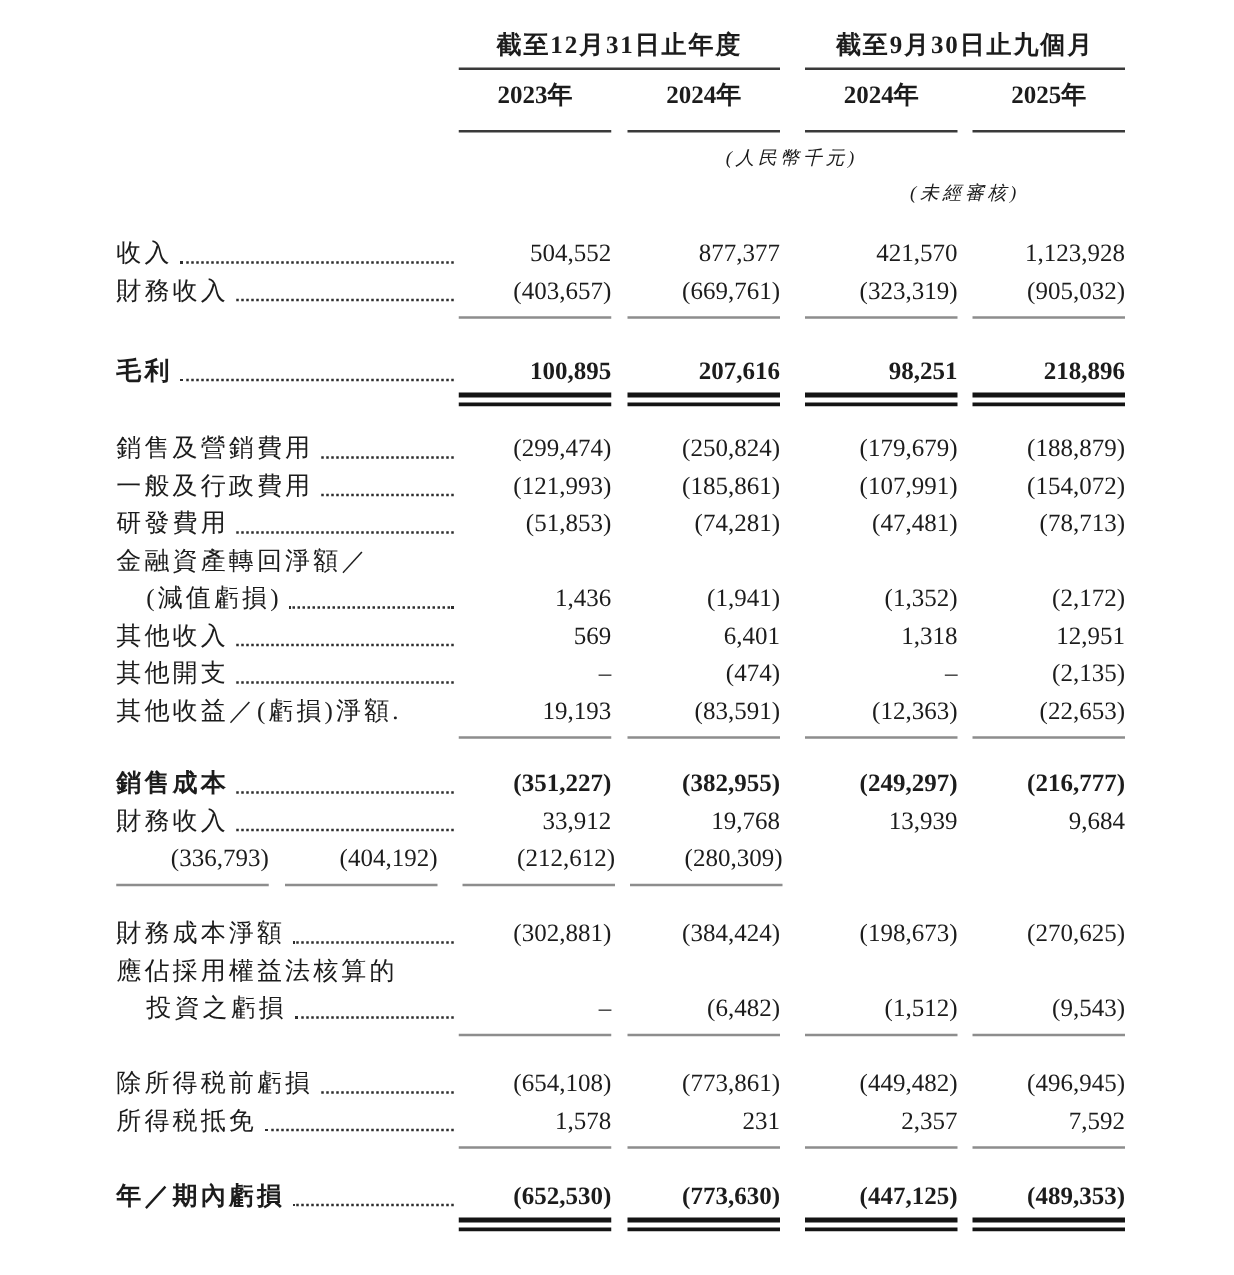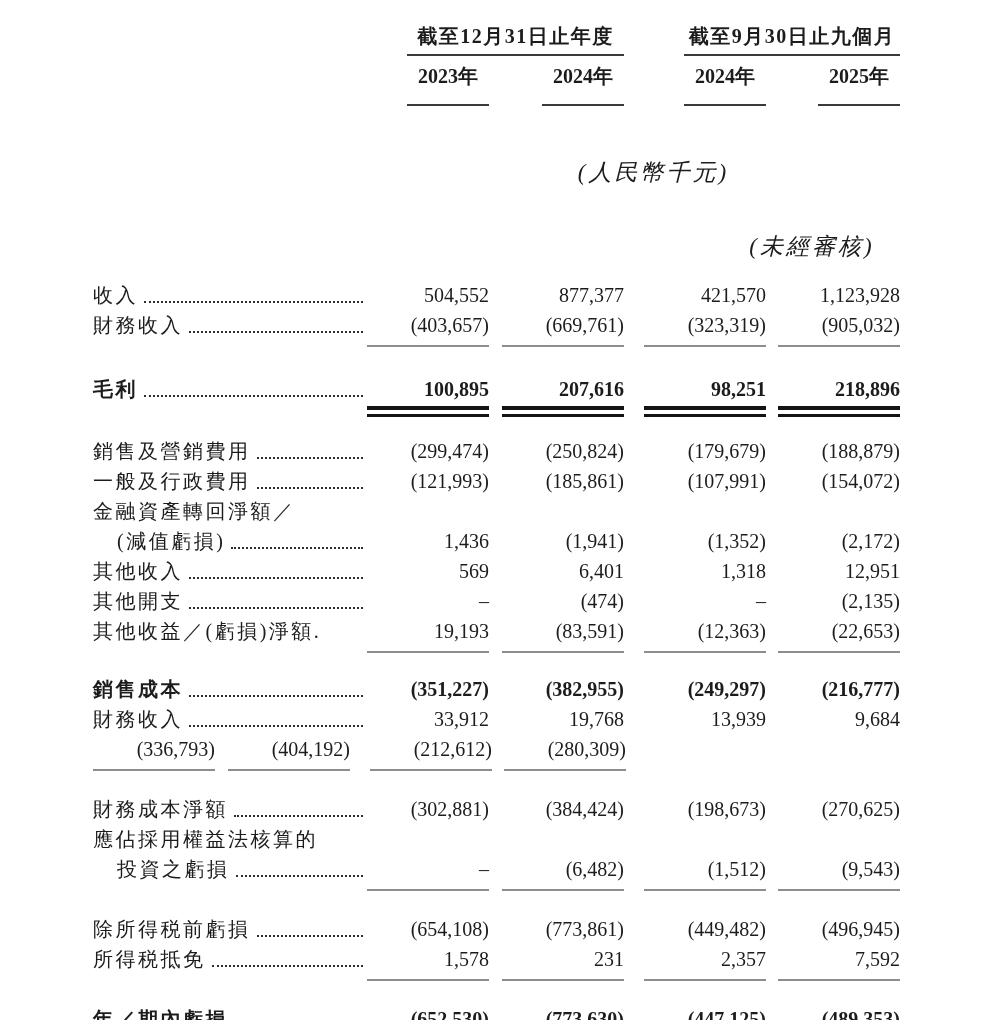--- a/index.html
+++ b/index.html
@@ -13,38 +13,38 @@
   body {
     width: 987px; height: 1020px;
     background: var(--bg);
     color: var(--text);
     font-family: "Liberation Serif", "DejaVu Serif", serif;
     overflow: hidden;
   }
   .sheet { padding: 24px 87px 0 93px; }
 
   
-  .hrow { display: flex; gap: 40px; }
+  .hrow { display: flex; }
   .h-spacer { width: 274px; flex-shrink: 0; }
   .grp {
     text-align: center; font-weight: bold; font-size: 20px;
     letter-spacing: 1.5px; line-height: 24px;
     padding-bottom: 6px; border-bottom: 2px solid var(--head-rule);
     white-space: nowrap;
   }
   .grp1 { width: 257px; }
   .grp2 { width: 256px; margin-left: 20px; }
   .years { margin-top: 8px; }
   .year {
     width: 122px; text-align: center; font-weight: bold; font-size: 20px;
     line-height: 24px; padding-bottom: 16px;
     border-bottom: 2px solid var(--head-rule);
   }
   .y2 { margin-left: 13px; } .y3 { margin-left: 20px; } .y4 { margin-left: 12px; }
-  .note { font-style: italic; font-size: 23px; letter-spacing: 3px; line-height: 26px; white-space: nowrap; margin-top: 46px; }
+  .note { font-style: italic; font-size: 15px; letter-spacing: 3px; line-height: 26px; white-space: nowrap; }
   .unit-row { margin-top: 8px; }
   .unit-cell { width: 533px; text-align: center; }
   .audit-row { margin-top: 2px; }
   .audit-offset { width: 277px; flex-shrink: 0; }
   .audit-cell { width: 256px; text-align: center; }
 
   
   .tbody { margin-top: 20px; }
   .row { display: flex; line-height: 30px; font-size: 20px; }
   .row.bold { font-weight: bold; }
@@ -146,20 +146,30 @@
           <span class="lbl-text">一般及行政費用</span>
           <span class="dots"></span>
         </div>
         <div class="col c1">(121,993)</div>
         <div class="col c2">(185,861)</div>
         <div class="col c3">(107,991)</div>
         <div class="col c4">(154,072)</div>
       </div>
       <div class="row">
         <div class="lbl">
+          <span class="lbl-text">研發費用</span>
+          <span class="dots"></span>
+        </div>
+        <div class="col c1">(51,853)</div>
+        <div class="col c2">(74,281)</div>
+        <div class="col c3">(47,481)</div>
+        <div class="col c4">(78,713)</div>
+      </div>
+      <div class="row">
+        <div class="lbl">
           <span class="lbl-text">金融資產轉回淨額／</span>
         </div>
         <div class="col c1"></div>
         <div class="col c2"></div>
         <div class="col c3"></div>
         <div class="col c4"></div>
       </div>
       <div class="row">
         <div class="lbl indent">
           <span class="lbl-text">(減值虧損)</span>

